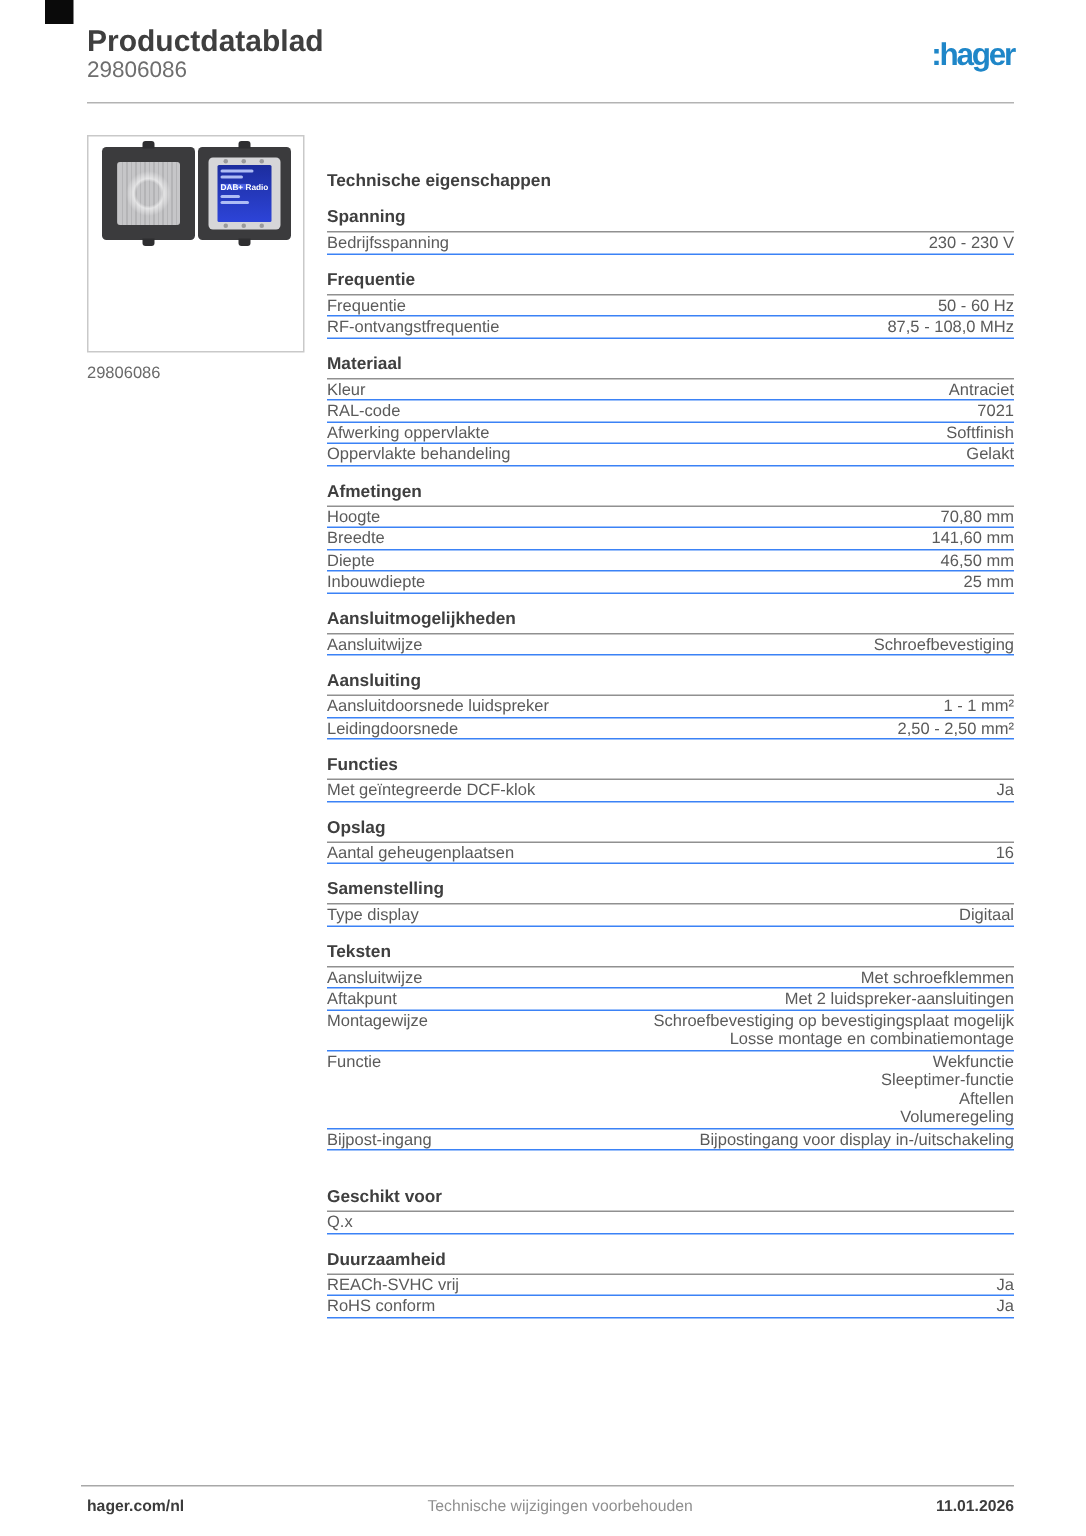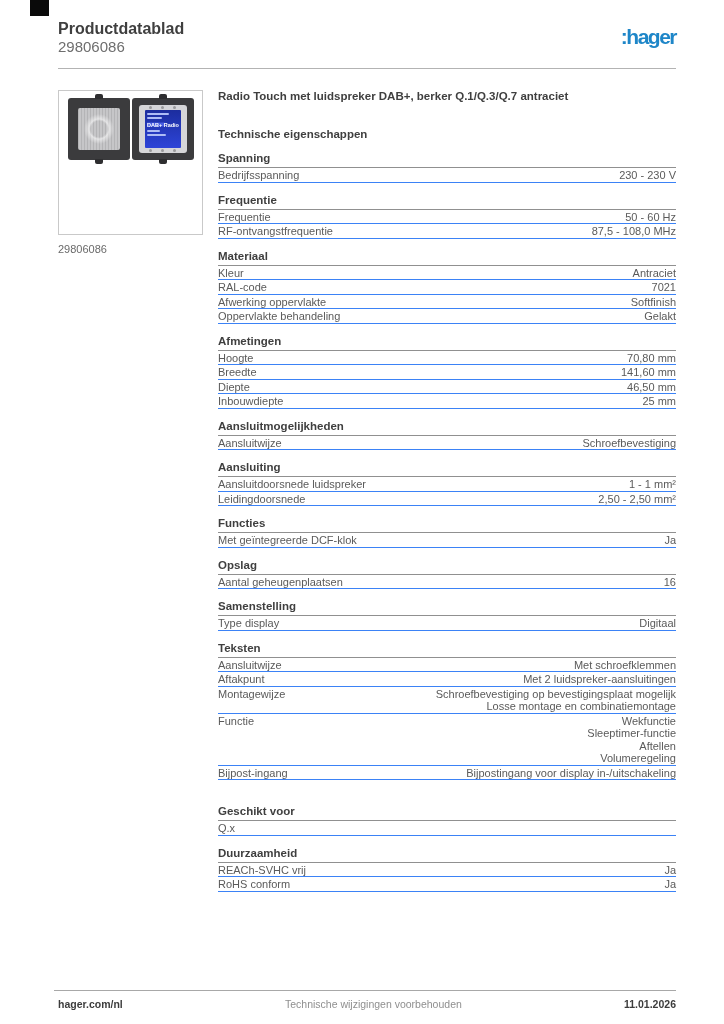--- a/index.html
+++ b/index.html
@@ -11,21 +11,21 @@
     font-family: "Liberation Sans", sans-serif;
     overflow: hidden;
   }
   
   .print-mark {
     position: absolute; left: 30px; top: 0; width: 19px; height: 16px;
     background: #0a0a0a;
   }
   
   .header-block { position: absolute; left: 58px; top: 19px; }
-  .doc-title { font-size: 16px; font-weight: bold; color: #3f3f3f; line-height: 19px; }
+  .doc-title { font-size: 20px; font-weight: bold; color: #3f3f3f; line-height: 19px; }
   .doc-number { font-size: 15px; color: #6e6e6e; line-height: 18px; }
   .brand-logo {
     position: absolute; right: 48px; top: 20px;
     font-size: 21px; font-weight: bold; color: #1e86c8;
     letter-spacing: -1.5px; line-height: 34px;
   }
   .header-rule {
     position: absolute; left: 58px; right: 48px; top: 68px;
     border-top: 1px solid #b3b3b3;
   }
@@ -144,21 +144,20 @@
               <i></i>
               <i></i>
             </div>
         </div>
       </div>
     </div>
   </div>
   <div class="image-caption">29806086</div>
 
   <div class="content-col">
-    <div class="product-title">Radio Touch met luidspreker DAB+, berker Q.1/Q.3/Q.7 antraciet</div>
     <div class="tech-heading">Technische eigenschappen</div>
     <div>
         <div class="spec-section">
           <div class="spec-section-heading">Spanning</div>
           <div class="spec-row">
             <span class="spec-label">Bedrijfsspanning</span>
             <span class="spec-value">
               <div>230 - 230 V</div>
             </span>
           </div>

